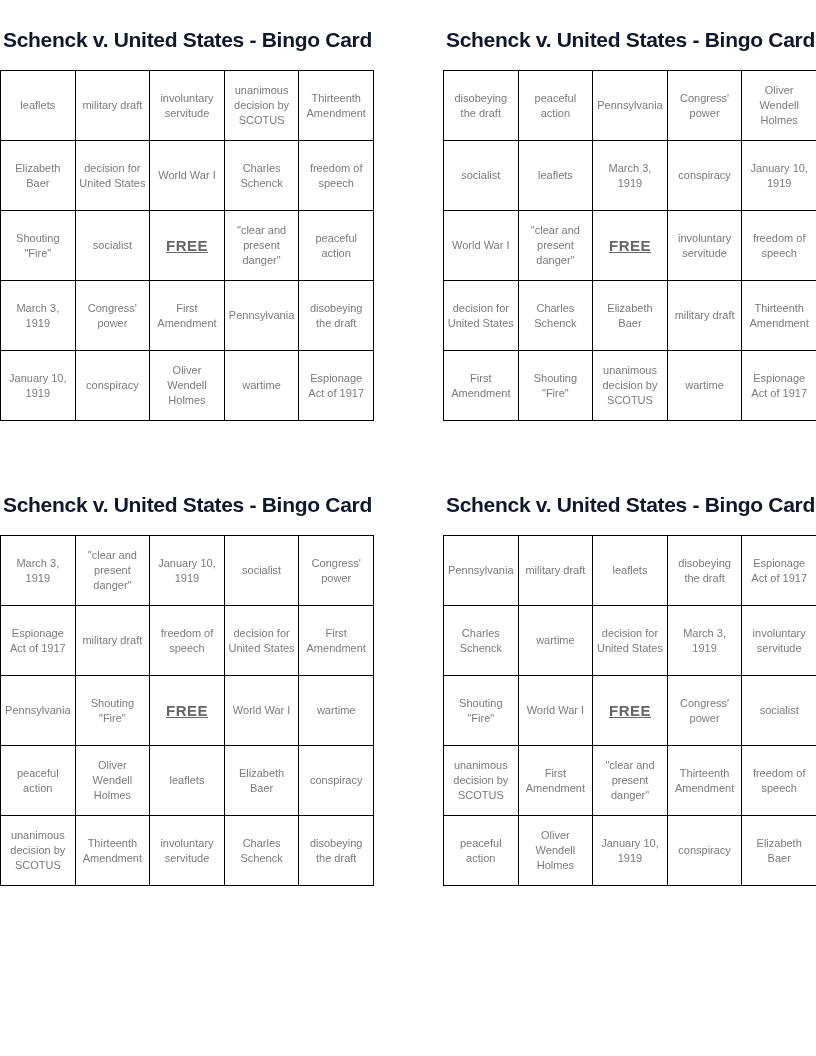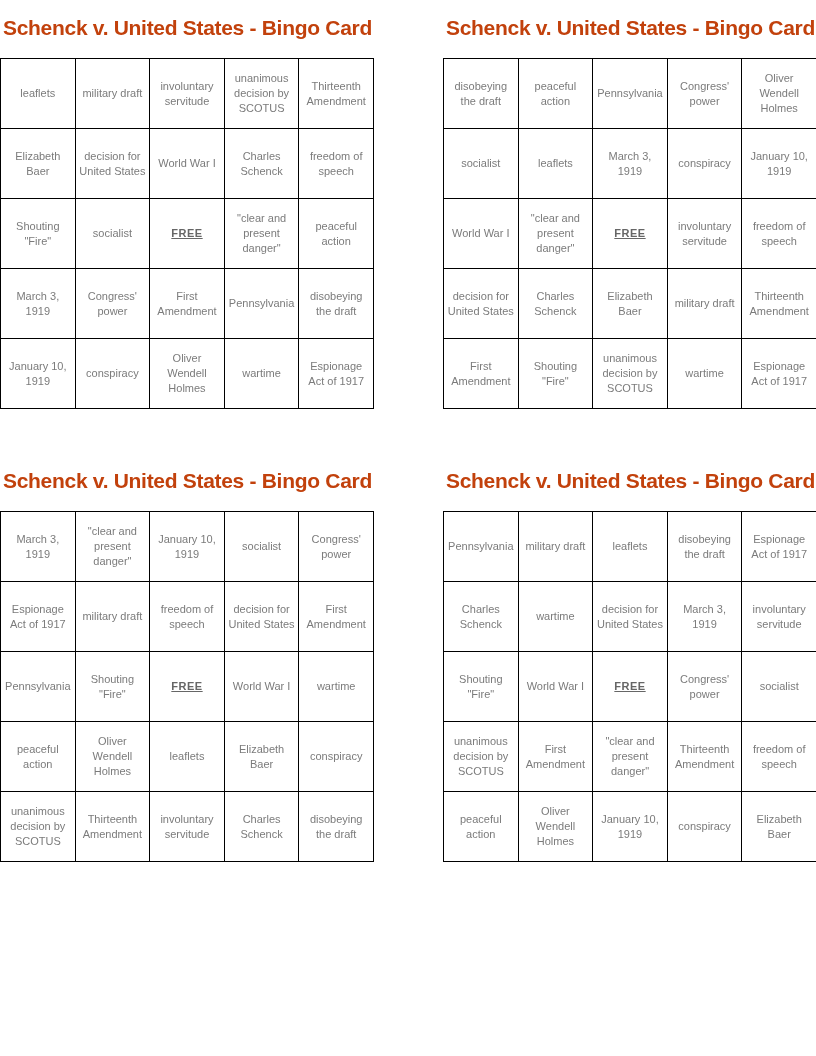--- a/index.html
+++ b/index.html
@@ -22,42 +22,42 @@
     width: 816px;
   }
   .card {
     width: 374px;
   }
   .card-title {
     font-size: 21px;
     font-weight: bold;
     letter-spacing: -0.3px;
     line-height: 28px;
-    color: #c2410c;
-    margin: 4px 0 16px 3px;
+    color: #0f172a;
+    margin: 16px 0 16px 3px;
     white-space: nowrap;
   }
   table.bingo-grid {
     border-collapse: collapse;
     table-layout: fixed;
     width: 374px;
   }
   td.bingo-cell {
     border: 1px solid #000000;
     height: 69px;
     padding: 0 2px;
     text-align: center;
     vertical-align: middle;
     font-size: 11px;
     line-height: 15px;
     color: #7b7b7b;
     overflow: hidden;
   }
   td.bingo-cell.free {
-    font-size: 11px;
+    font-size: 15px;
     font-weight: bold;
     text-decoration: underline;
     color: #666666;
     letter-spacing: 0.5px;
   }
 </style>
 </head>
 <body>
 
 <div class="cards" id="cards-root">

